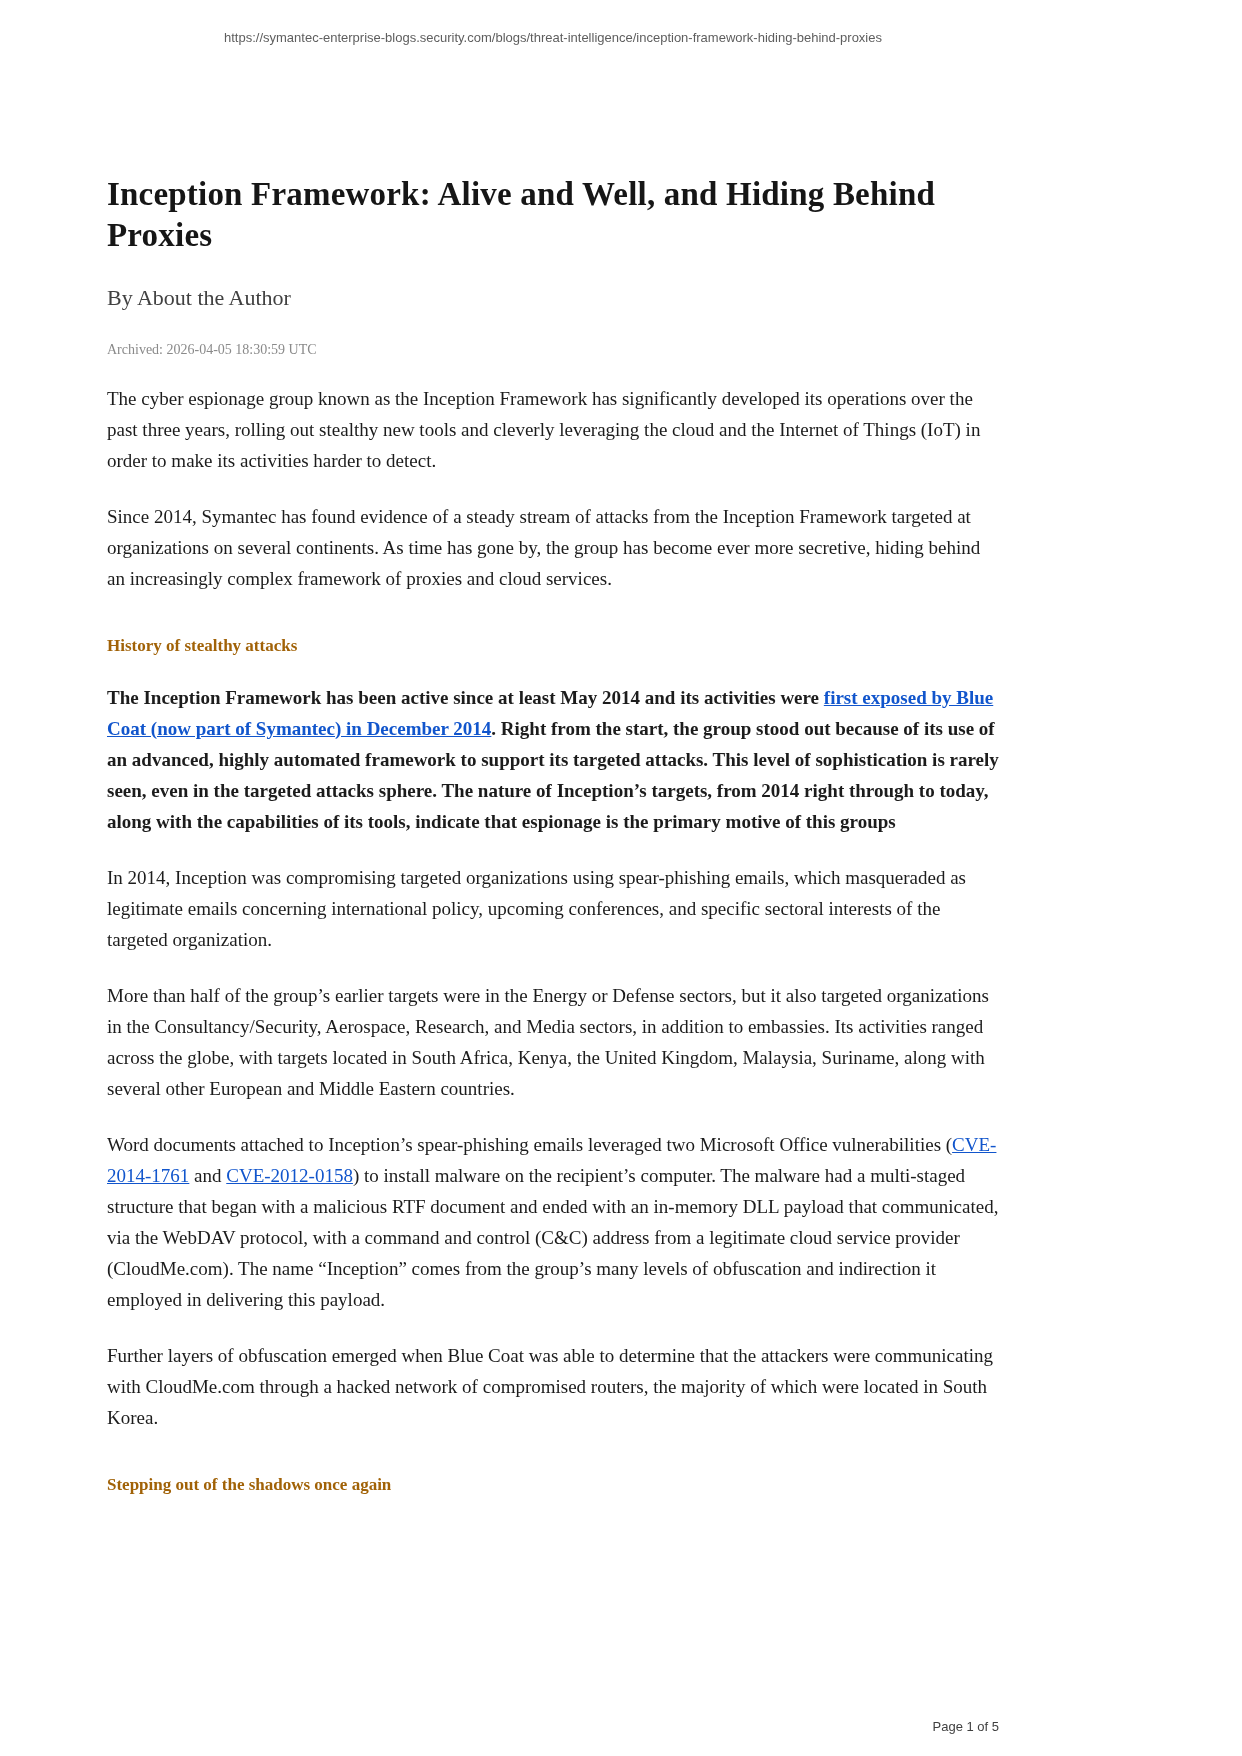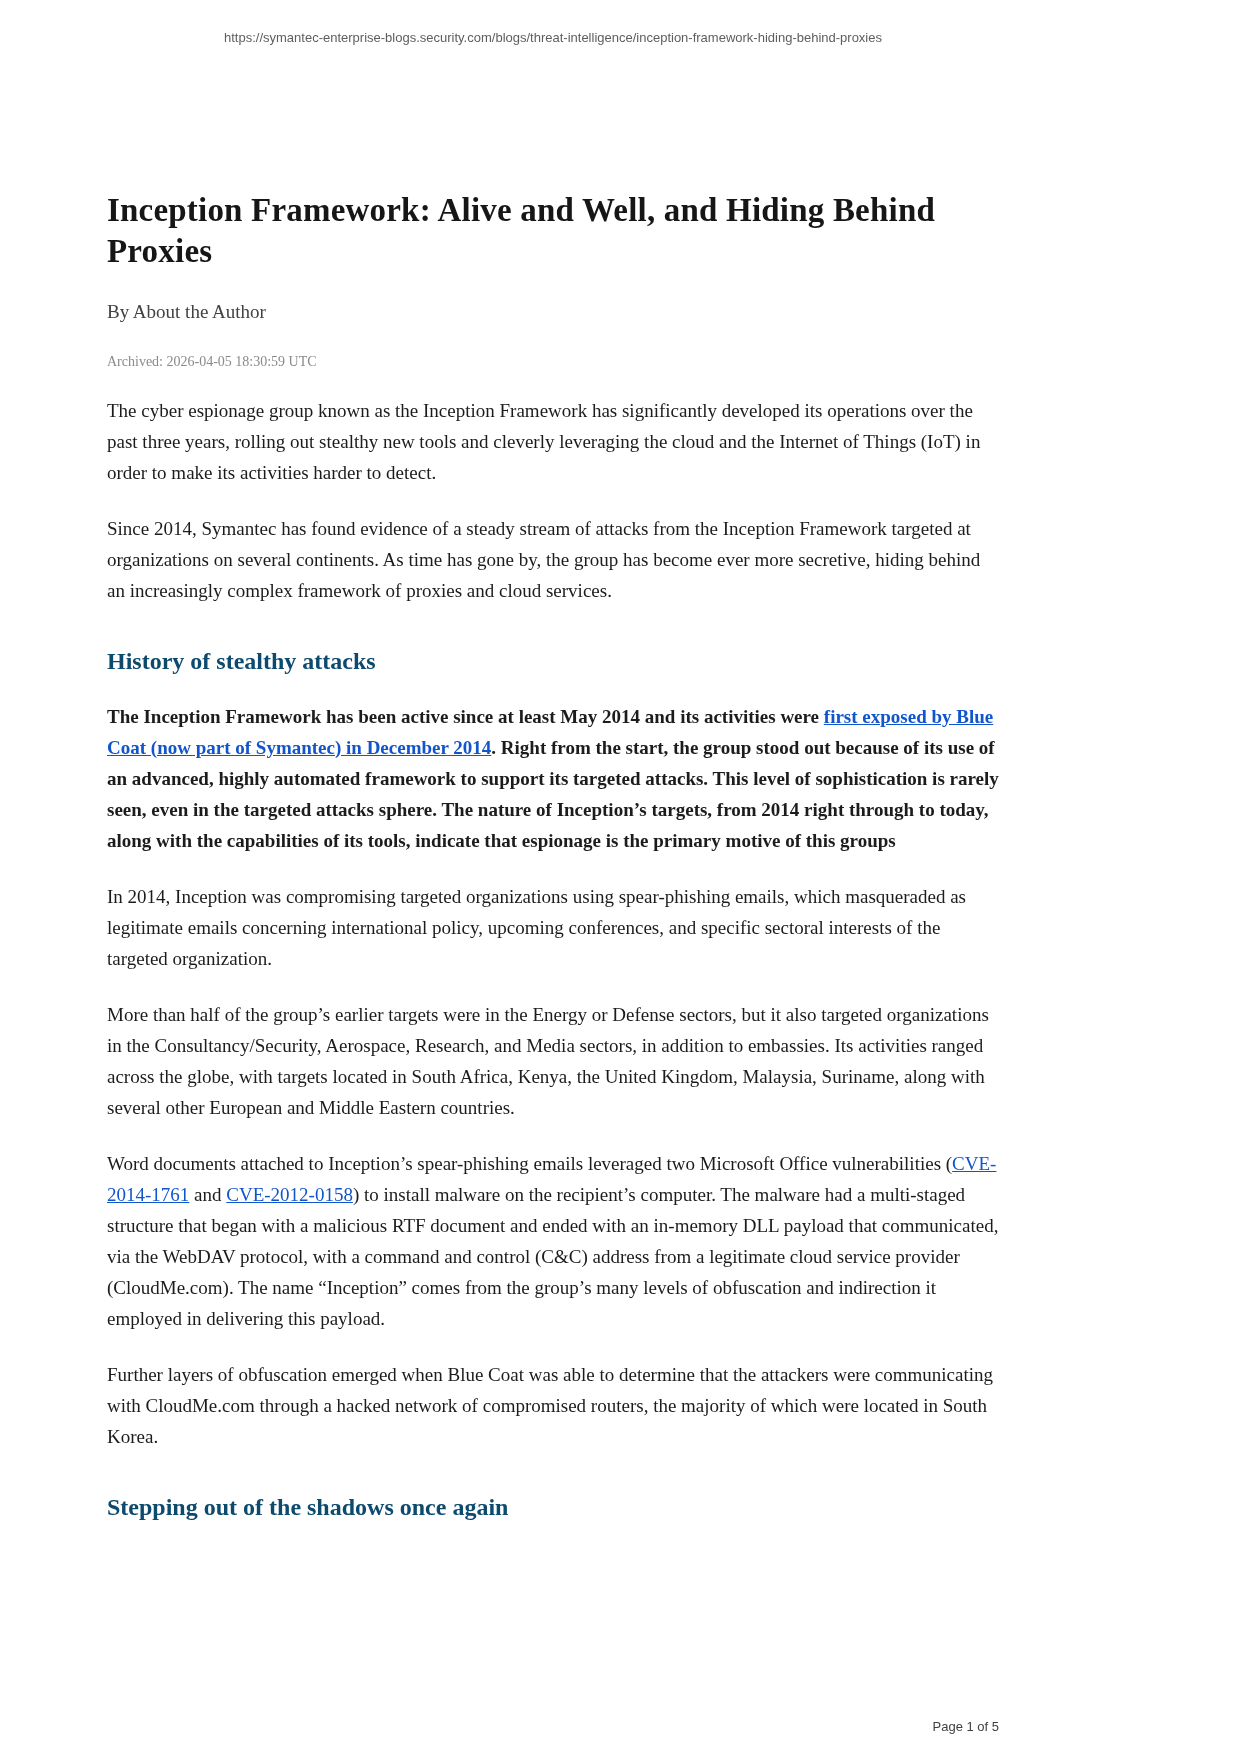--- a/index.html
+++ b/index.html
@@ -22,53 +22,53 @@
     left: 107px;
     width: 892px;
     text-align: center;
     font-family: Liberation Sans, sans-serif;
     font-size: 13px;
     color: var(--header, #5e5e5e);
     white-space: nowrap;
   }
   .content {
     position: absolute;
-    top: 190px;
+    top: 174px;
     left: 107px;
     width: 892px;
   }
   h1 {
     font-size: 33px;
     font-weight: bold;
     line-height: 1.25;
     color: #161616;
     letter-spacing: 0.2px;
   }
   .byline {
     margin-top: 28px;
-    font-size: 19px;
+    font-size: 22px;
     color: var(--byline, #414141);
     font-family: Liberation Serif, serif;
   }
   .archived {
     margin-top: 31px;
     font-size: 14px;
     color: var(--muted, #8a8a8a);
   }
   p.body {
     margin-top: 25px;
     font-size: 19px;
     line-height: 31px;
     color: var(--text, #1c1c1c);
   }
   h2 {
     margin-top: 42px;
-    font-size: 24px;
+    font-size: 17px;
     font-weight: bold;
-    color: #0c4a6e;
+    color: #a16207;
   }
   h2 + p.body { margin-top: 26px; font-weight: bold; }
   a.link {
     color: var(--link, #1155cc);
     text-decoration: underline;
     cursor: pointer;
   }
   .footer {
     position: absolute;
     bottom: 22px;

